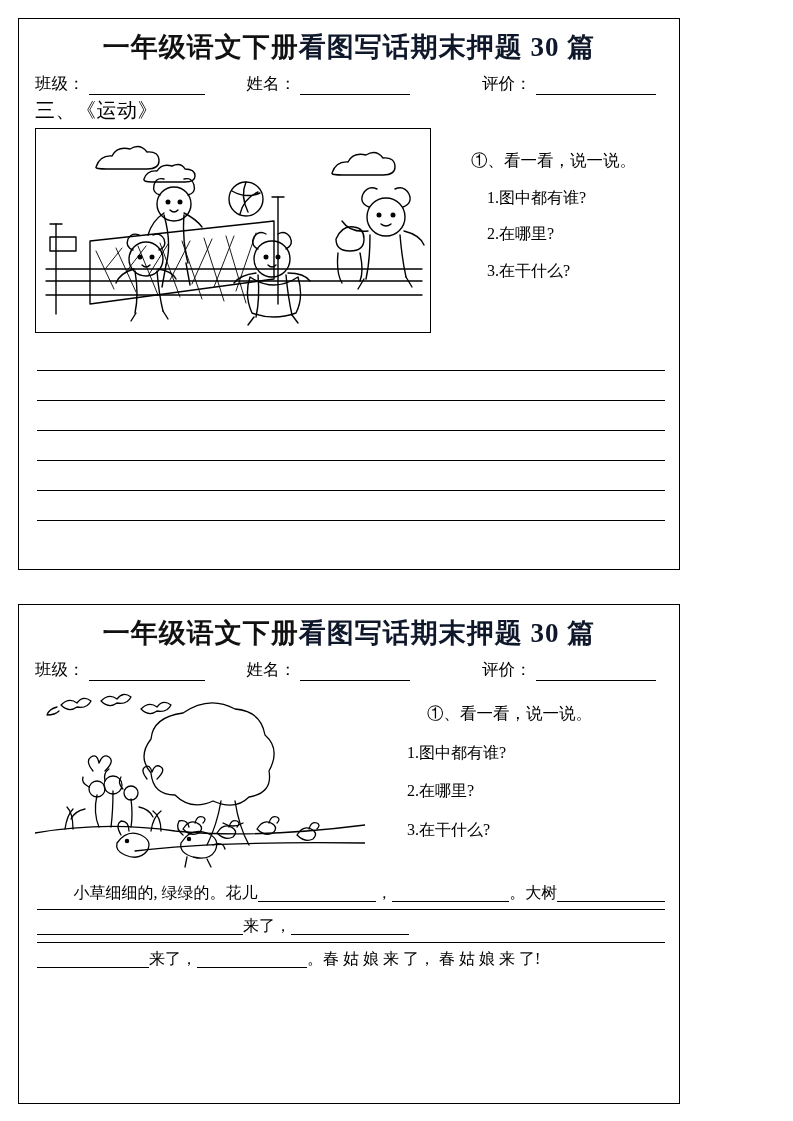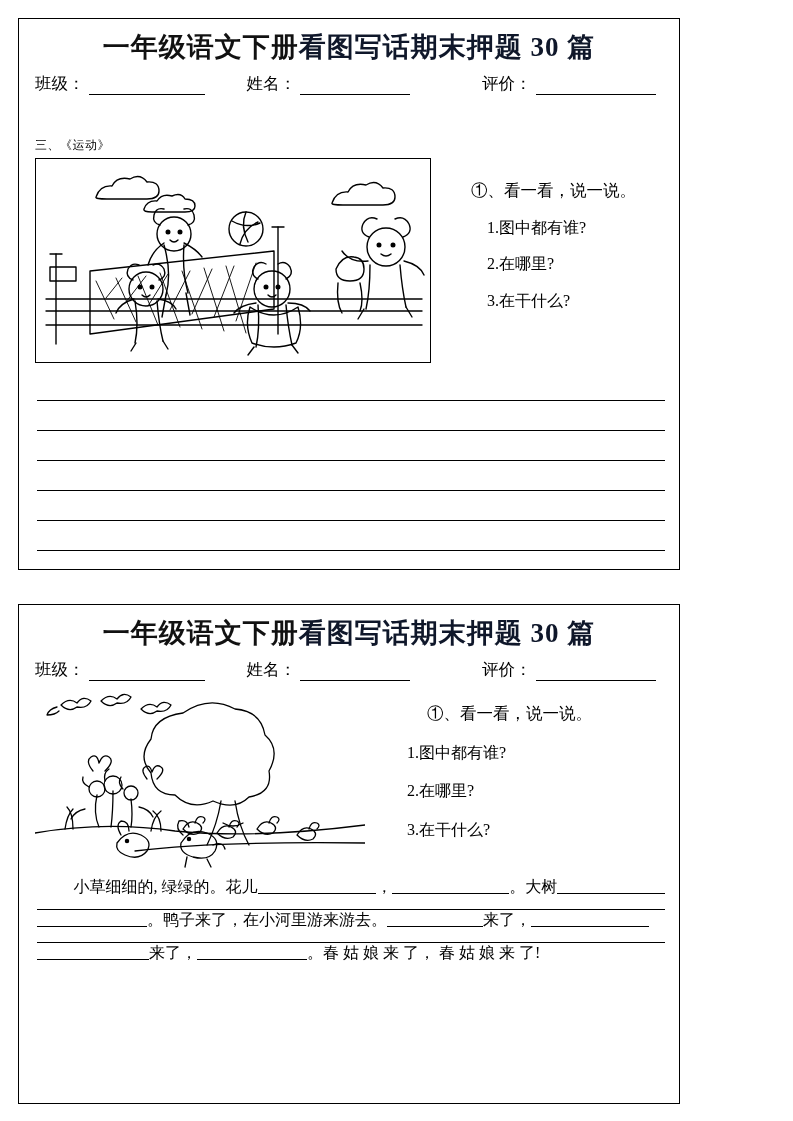--- a/index.html
+++ b/index.html
@@ -62,24 +62,23 @@
     height: 15px;
     margin-left: 4px;
   }
   .mb-1 { width: 116px; }
   .mb-2 { width: 110px; }
   .mb-3 { width: 120px; }
   .sp-a { width: 42px; }
   .sp-b { width: 72px; }
 
   .subtitle {
-    font-size: 12px;
+    font-size: 20px;
     padding: 0 0 2px 16px;
     letter-spacing: 0.5px;
-    margin-top: 40px;
   }
 
   .body-area {
     display: flex;
     padding: 2px 14px 0 16px;
     justify-content: flex-end;
   }
   .pic-box {
     border: 1.5px solid #000;
     box-sizing: border-box;
@@ -128,21 +127,21 @@
     margin-top: 20px;
     margin-left: 20px;
     white-space: nowrap;
   }
   .fill-lines {
     padding: 4px 14px 0 18px;
     font-size: 16px;
   }
   .fline {
     display: flex;
-    align-items: flex-start;
+    align-items: center;
     height: 32px;
     white-space: nowrap;
     border-bottom: 1.1px solid #000;
   }
   .fline.nob { border-bottom: none; }
   .blank-u {
     display: inline-block;
     border-bottom: 1.2px solid #000;
     height: 16px;
   }
@@ -400,21 +399,20 @@
       <span>小草细细的, 绿绿的。花儿</span>
       <span class="blank-u" style="width:130px"></span>
       <span>，</span>
       <span class="blank-u" style="width:128px"></span>
       <span>。大树</span>
       <span class="blank-u" style="width:118px"></span>
     </div>
 
     <div class="fline">
       <span class="blank-u" style="width:110px"></span>
-      <span>。鸭子来了，在小河里游来游去。</span>
       <span class="blank-u" style="width:96px"></span>
       <span>来了，</span>
       <span class="blank-u" style="width:118px"></span>
     </div>
 
     <div class="fline nob">
       <span class="blank-u" style="width:112px"></span>
       <span>来了，</span>
       <span class="blank-u" style="width:110px"></span>
       <span>。春 姑 娘 来 了， 春 姑 娘 来 了!</span>

